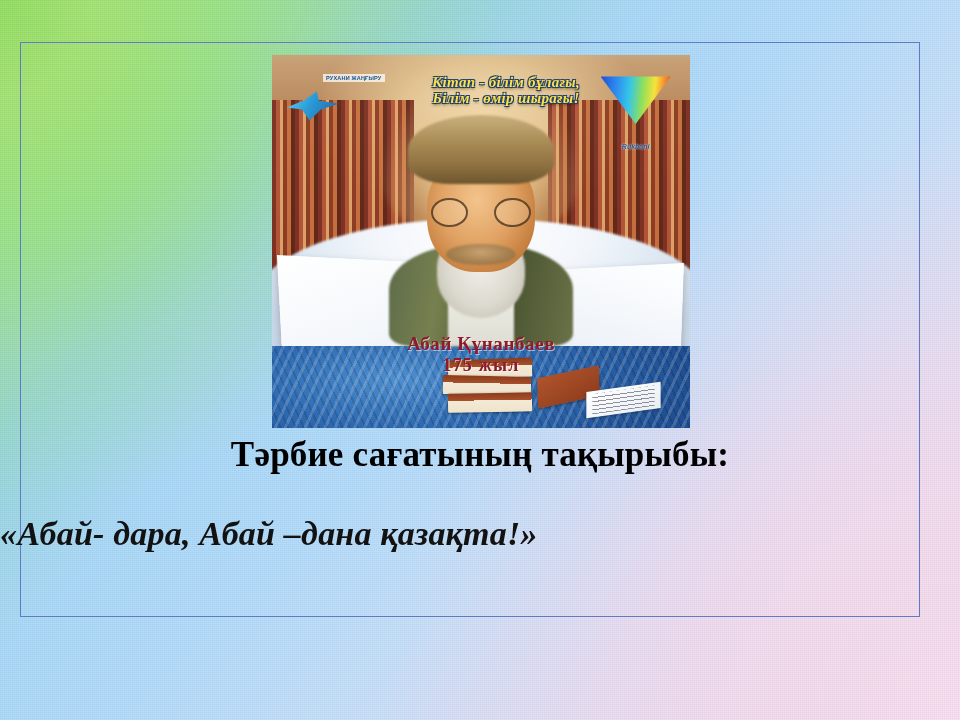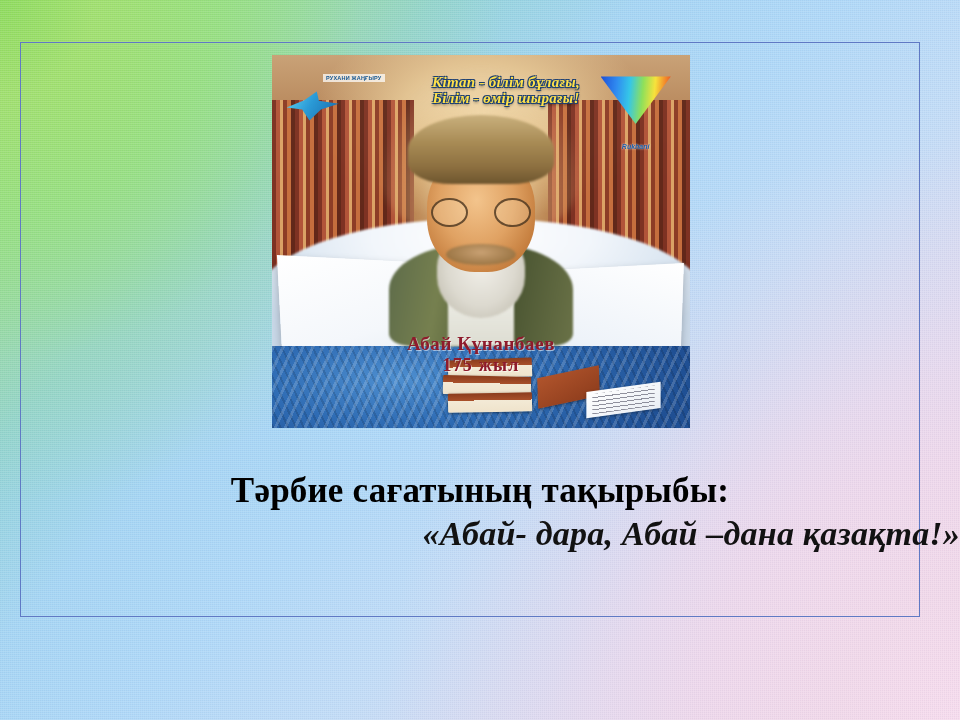--- a/index.html
+++ b/index.html
@@ -292,27 +292,26 @@
     left: 0; top: 437px;
     width: 960px;
     text-align: center;
     font-family: "Liberation Serif", serif;
     font-weight: bold;
     font-size: 35px;
     line-height: 1;
     color: #000000;
     letter-spacing: .2px;
     white-space: nowrap;
-    margin-top: 36px;
   }
   #subtitle {
     position: absolute;
     left: 0; top: 517px;
     width: 960px;
-    text-align: right;
+    text-align: left;
     font-family: "Liberation Serif", serif;
     font-weight: bold;
     font-style: italic;
     font-size: 34px;
     line-height: 1;
     color: #121212;
     letter-spacing: .2px;
     white-space: nowrap;
   }
 </style>

